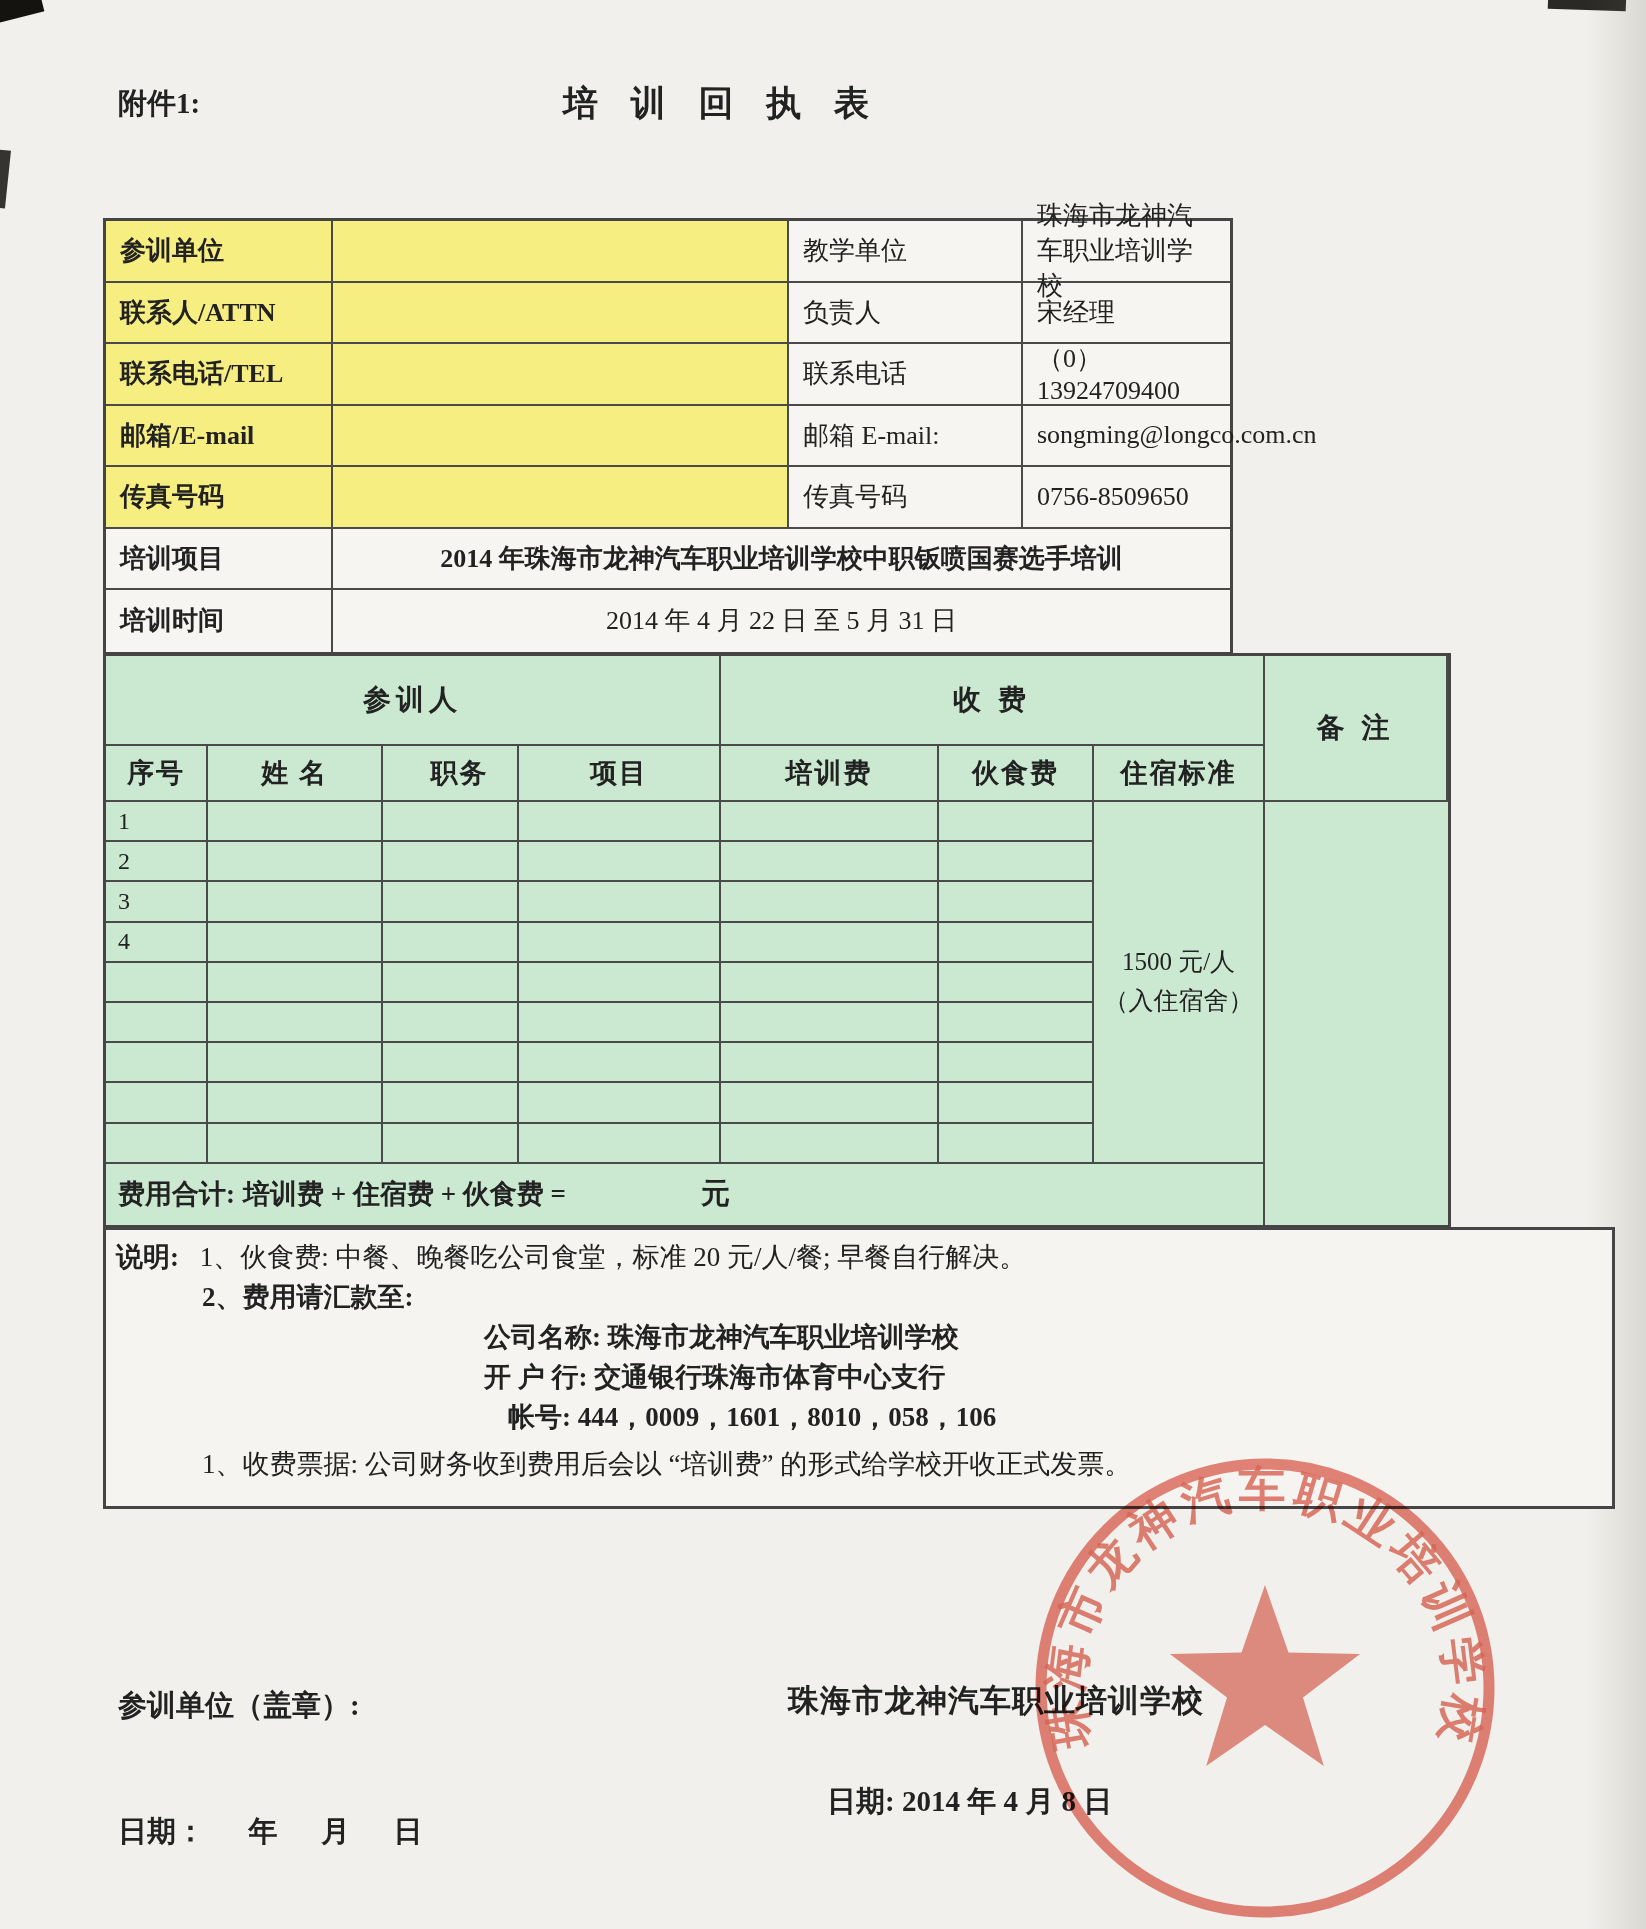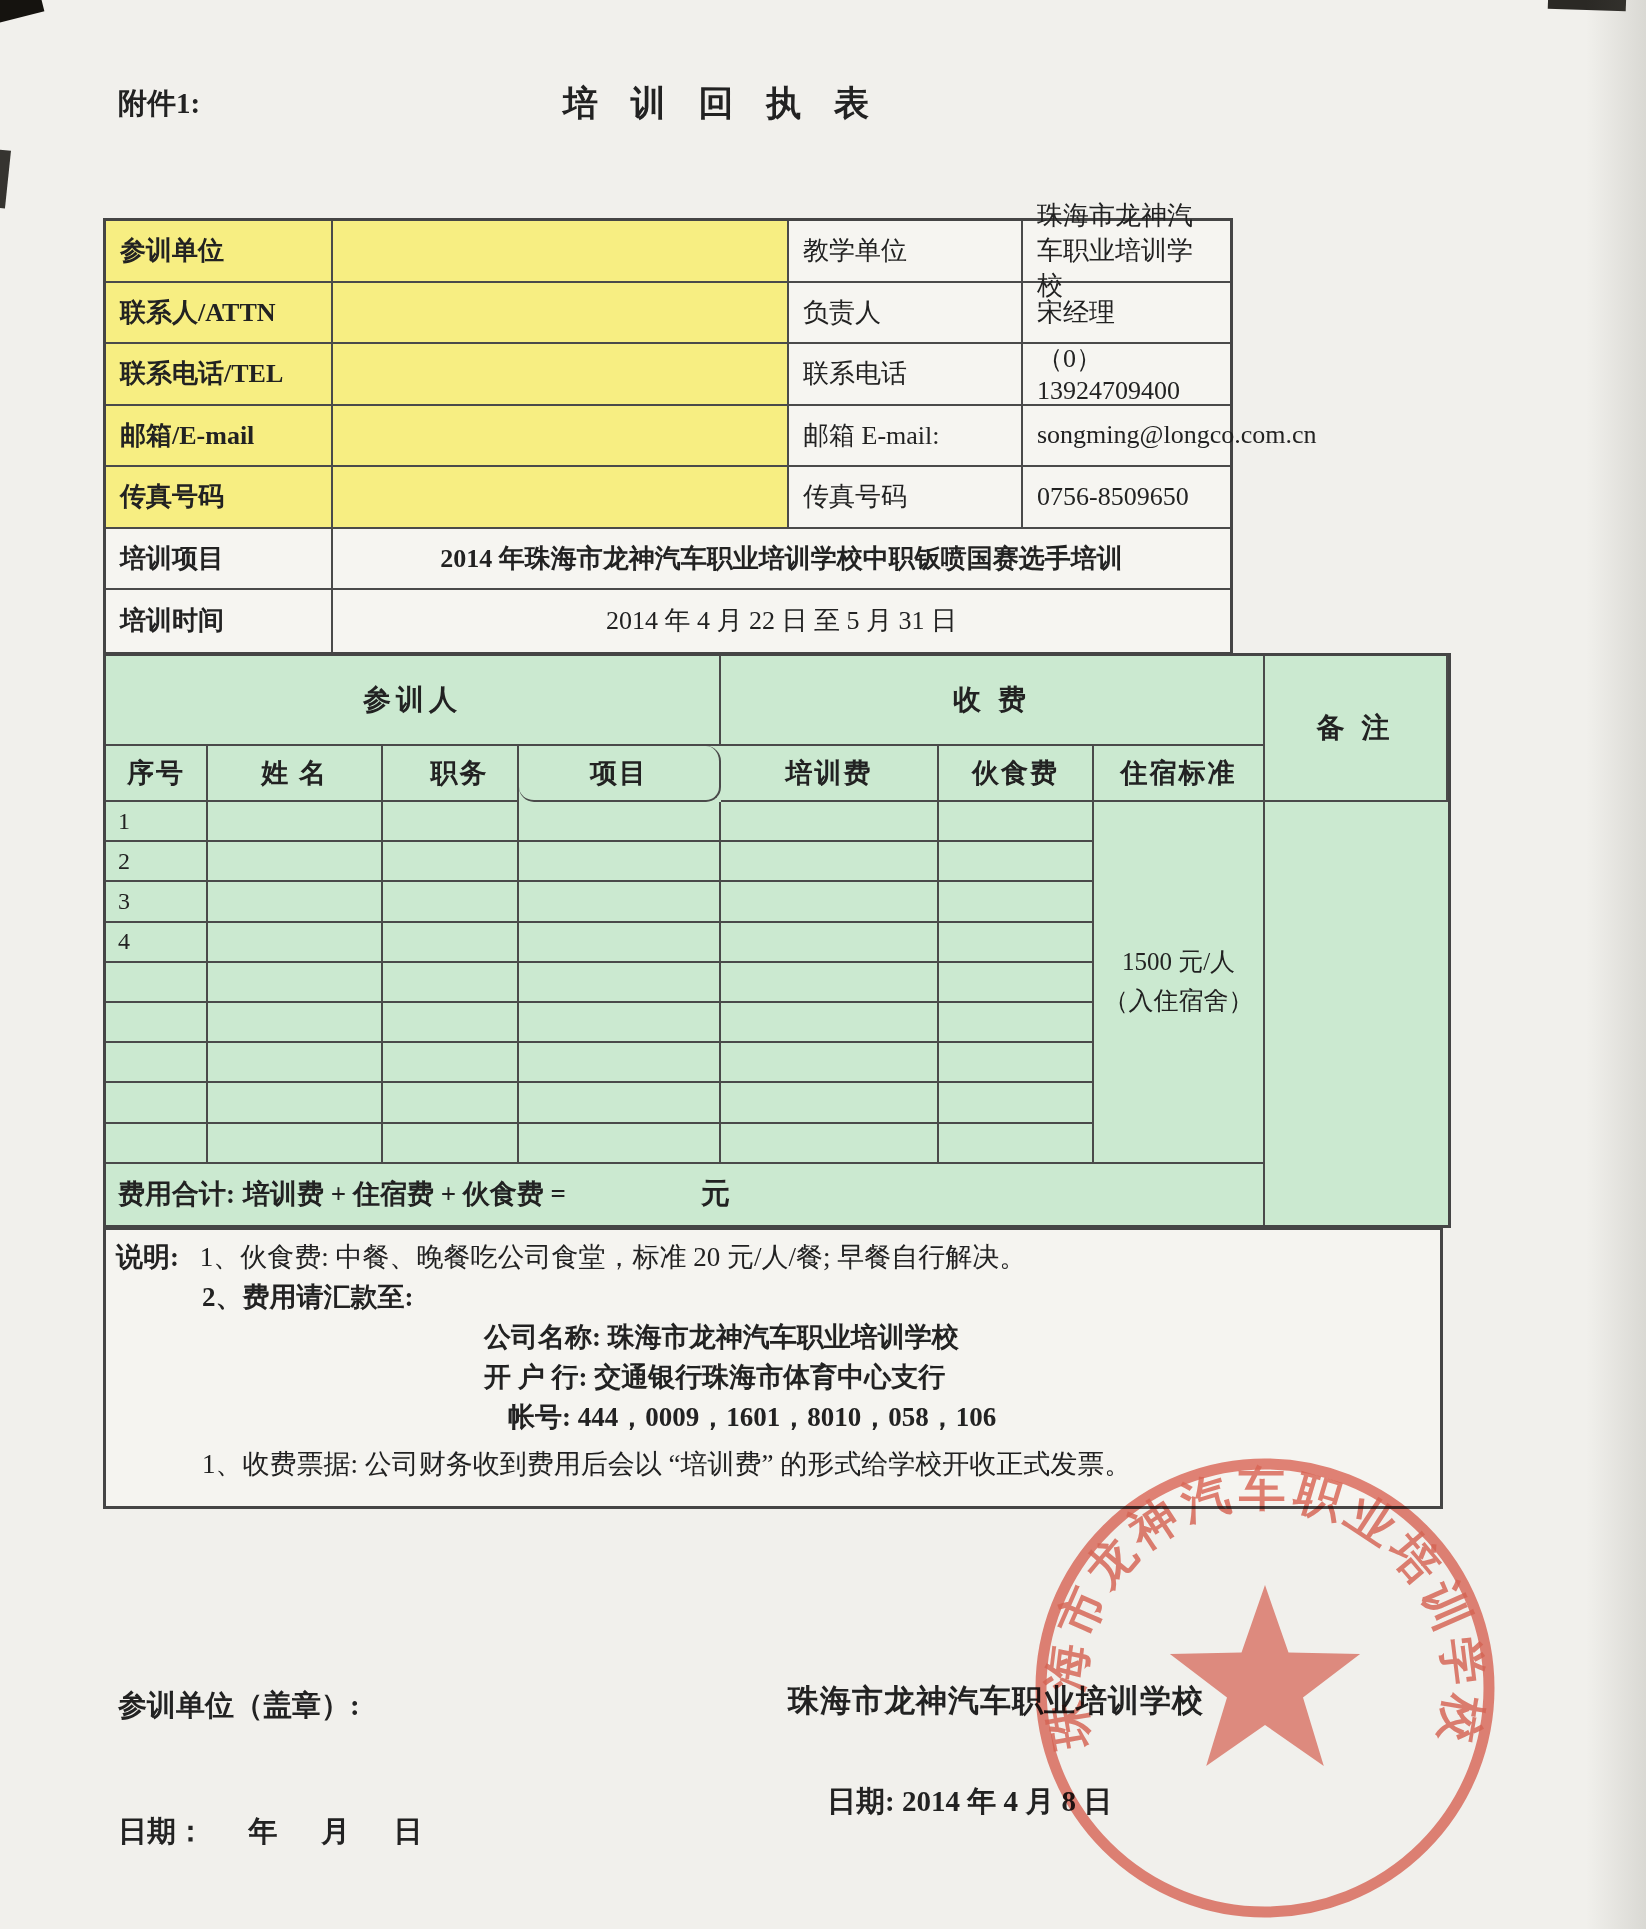--- a/index.html
+++ b/index.html
@@ -45,21 +45,21 @@
   .sh{justify-content:center;font-weight:bold;font-size:27px;letter-spacing:2px;}
   .lodging{grid-area:3/7/12/8;justify-content:center;text-align:center;
     white-space:pre;font-size:25px;line-height:1.55;}
   .remark-cell{grid-area:3/8/13/9;border-right:none;border-bottom:none;
     color:var(--red-note,#cf3a28);font-weight:bold;font-size:25px;
     white-space:pre;line-height:1.5;padding:0 4px;}
   .total-row{grid-area:12/1/13/8;border-bottom:none;font-size:27px;padding-left:12px;}
   .total-unit{margin-left:135px;font-size:29px;}
 
   
-  .notes{position:absolute;left:103px;top:1227px;width:1340px;height:282px;
+  .notes{position:absolute;left:103px;top:1227px;width:1512px;height:282px;
     box-sizing:border-box;border:3px solid #454545;background:#f5f4f0;
     font-size:27px;padding-top:7px;}
   .nline{line-height:40px;padding-left:10px;}
   .ind1{padding-left:96px;}
   .ind2{padding-left:378px;}
   .ind3{padding-left:402px;}
   .n3{margin-top:7px;}
 
   
   .f-stamp{position:absolute;left:118px;top:1686px;font-size:29px;font-weight:bold;}
@@ -115,21 +115,21 @@
   </div>
 
   <div class="t2">
     <div class="c2 gh" style="grid-area:1/1/2/5;">参训人</div>
     <div class="c2 gh" style="grid-area:1/5/2/8;">收  费</div>
     <div class="c2 gh no-r" style="grid-area:1/8/3/9;">备  注</div>
 
     <div class="c2 sh" style="grid-area:2/1;">序号</div>
     <div class="c2 sh" style="grid-area:2/2;">姓  名</div>
     <div class="c2 sh" style="grid-area:2/3;padding-left:31px;">职务</div>
-    <div class="c2 sh" style="grid-area:2/4;border-radius:15px;">项目</div>
+    <div class="c2 sh" style="grid-area:2/4;">项目</div>
     <div class="c2 sh" style="grid-area:2/5;">培训费</div>
     <div class="c2 sh" style="grid-area:2/6;">伙食费</div>
     <div class="c2 sh" style="grid-area:2/7;">住宿标准</div>
 
     <div class="c2 lodging">1500 元/人
 （入住宿舍）</div>
 
     <div class="c2 total-row">
       <span class="bold">费用合计:</span>
       <span class="bold" style="margin-left:8px;">培训费 + 住宿费 + 伙食费 =</span>

